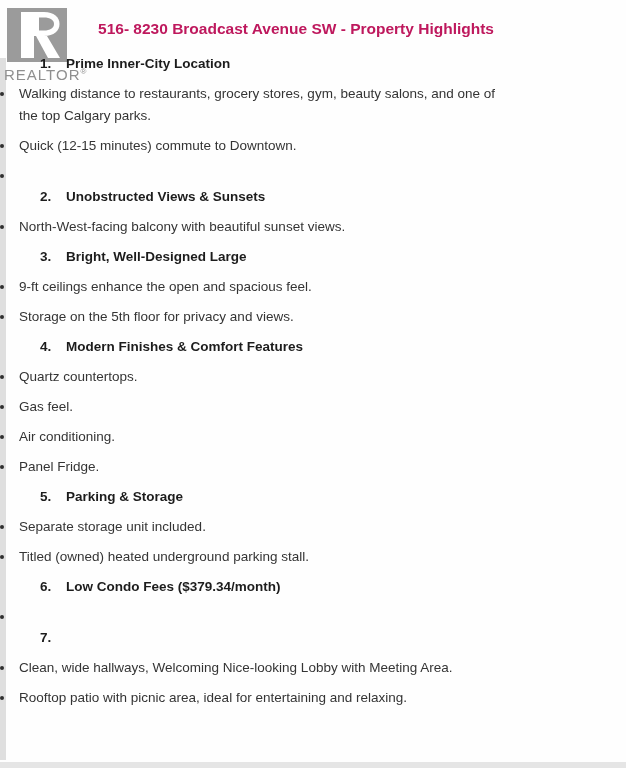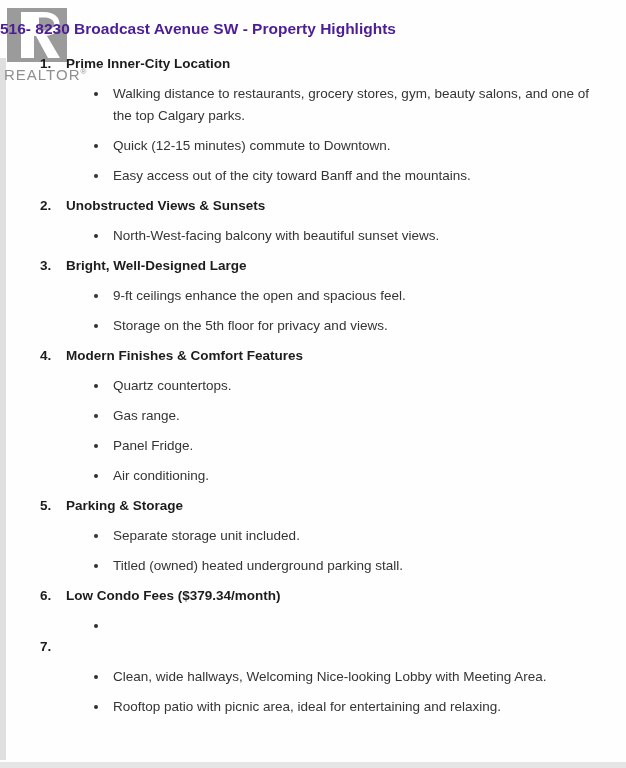--- a/index.html
+++ b/index.html
@@ -29,34 +29,34 @@
   .logo-block { display: block; }
   .logo-text {
     margin-top: 2px; margin-left: -3px;
     font-size: 15px; letter-spacing: 1px; color: #8f8f8f;
     font-weight: 400; line-height: 16px; white-space: nowrap;
   }
   .logo-text sup { font-size: 8px; vertical-align: super; }
   
   .doc { position: relative; z-index: 2; padding-top: 18px; }
   .doc-title {
-    width: 592px; 
-    font-size: 15.5px; font-weight: bold; color: #4c1d95;
+    width: 592px; text-align: center;
+    font-size: 15.5px; font-weight: bold; color: #be185d;
     line-height: 22px; margin: 0 0 13px 0;
   }
   ol.sections { list-style: none; margin: 0; padding: 0; }
   .section-heading {
     display: flex; padding-left: 40px;
     font-size: 13.5px; font-weight: bold; color: #1c1c1c;
     line-height: 22px; margin-bottom: 8px;
   }
   .section-num { width: 26px; flex: 0 0 26px; }
   ul.bullets { list-style: none; margin: 0; padding: 0; }
   li.bullet {
-    display: flex; padding-left: 94px;
+    display: flex; 
     line-height: 22px; margin-bottom: 8px;
   }
   .dot {
     flex: 0 0 4px; width: 4px; height: 4px; border-radius: 50%;
     background: #2f2f2f; margin-top: 9px;
   }
   .bullet-text {
     margin-left: 15px; width: 478px;
     font-size: 13.5px; color: #343434;
   }
@@ -94,21 +94,20 @@
     <li class="bullet">
         <span class="dot"></span>
         <span class="bullet-text">Walking distance to restaurants, grocery stores, gym, beauty salons, and one of the top Calgary parks.</span>
       </li>
             <li class="bullet">
         <span class="dot"></span>
         <span class="bullet-text">Quick (12-15 minutes) commute to Downtown.</span>
       </li>
             <li class="bullet">
         <span class="dot"></span>
-        <span class="bullet-text">Easy access out of the city toward Banff and the mountains.</span>
       </li>
           </ul>
   </li>
 
   <li>
     <div class="section-heading">
       <span class="section-num">2.</span>
       <span>Unobstructed Views &amp; Sunsets</span>
     </div>
     <ul class="bullets">
@@ -144,29 +143,29 @@
       <span>Modern Finishes &amp; Comfort Features</span>
     </div>
     <ul class="bullets">
 
     <li class="bullet">
         <span class="dot"></span>
         <span class="bullet-text">Quartz countertops.</span>
       </li>
             <li class="bullet">
         <span class="dot"></span>
-        <span class="bullet-text">Gas range.</span>
+        <span class="bullet-text">Gas feel.</span>
+      </li>
+            <li class="bullet">
+        <span class="dot"></span>
+        <span class="bullet-text">Air conditioning.</span>
       </li>
             <li class="bullet">
         <span class="dot"></span>
         <span class="bullet-text">Panel Fridge.</span>
-      </li>
-            <li class="bullet">
-        <span class="dot"></span>
-        <span class="bullet-text">Air conditioning.</span>
       </li>
           </ul>
   </li>
 
   <li>
     <div class="section-heading">
       <span class="section-num">5.</span>
       <span>Parking &amp; Storage</span>
     </div>
     <ul class="bullets">

